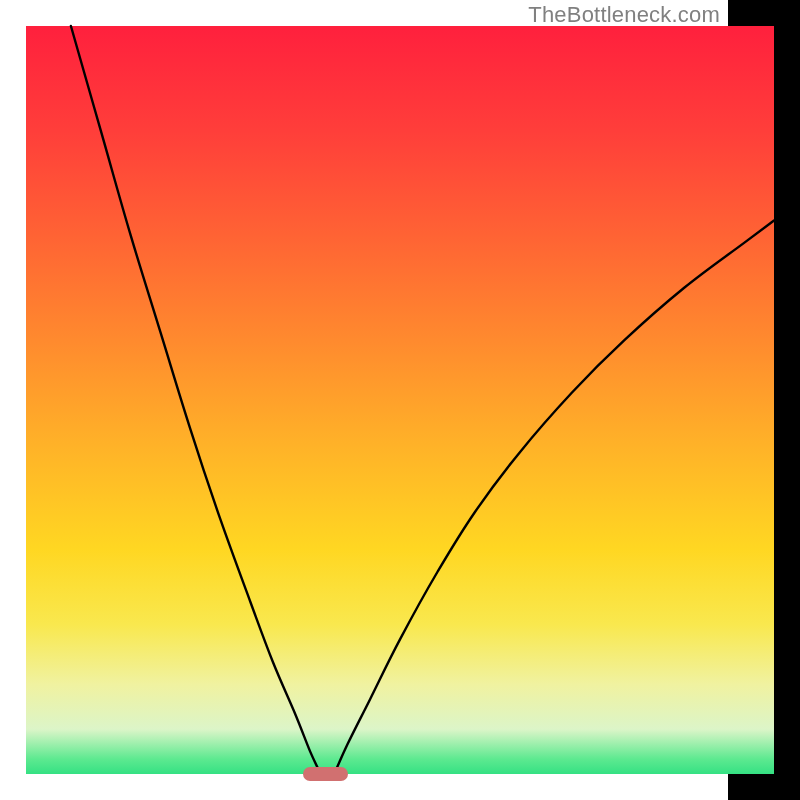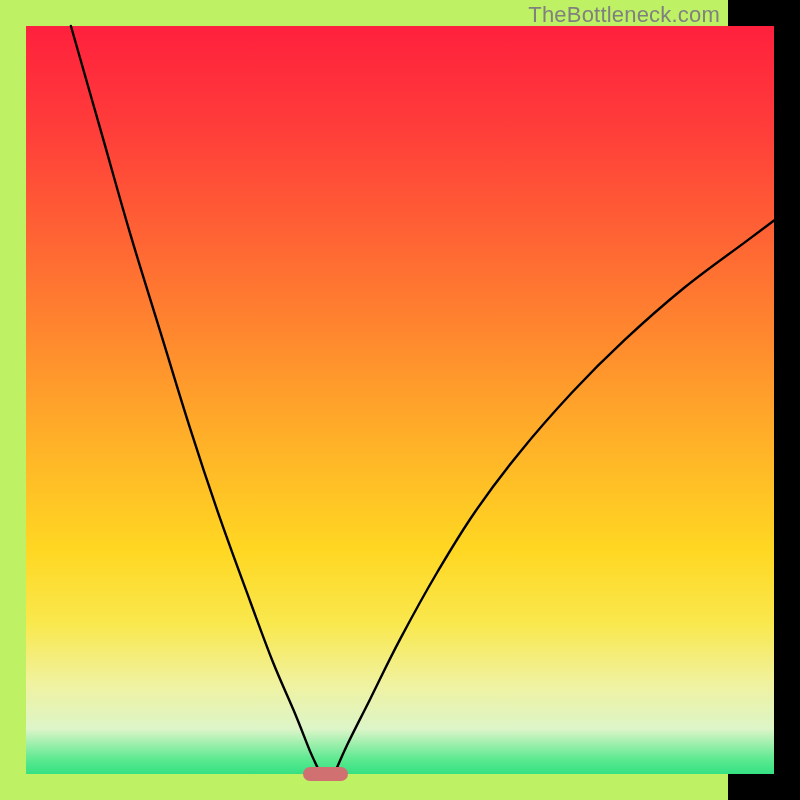--- a/index.html
+++ b/index.html
@@ -8,21 +8,21 @@
     width: 800px;
     height: 800px;
     overflow: hidden;
     background: #000;
     font-family: Arial, Helvetica, sans-serif;
   }
   .outer {
     position: relative;
     width: 728px;
     height: 800px;
-    background: #bef264;
+    background: #ffffff;
   }
   .plot-box {
     position: absolute;
     left: 26px;
     top: 26px;
     width: 748px;
     height: 748px;
     
     background: linear-gradient(
       to bottom,

